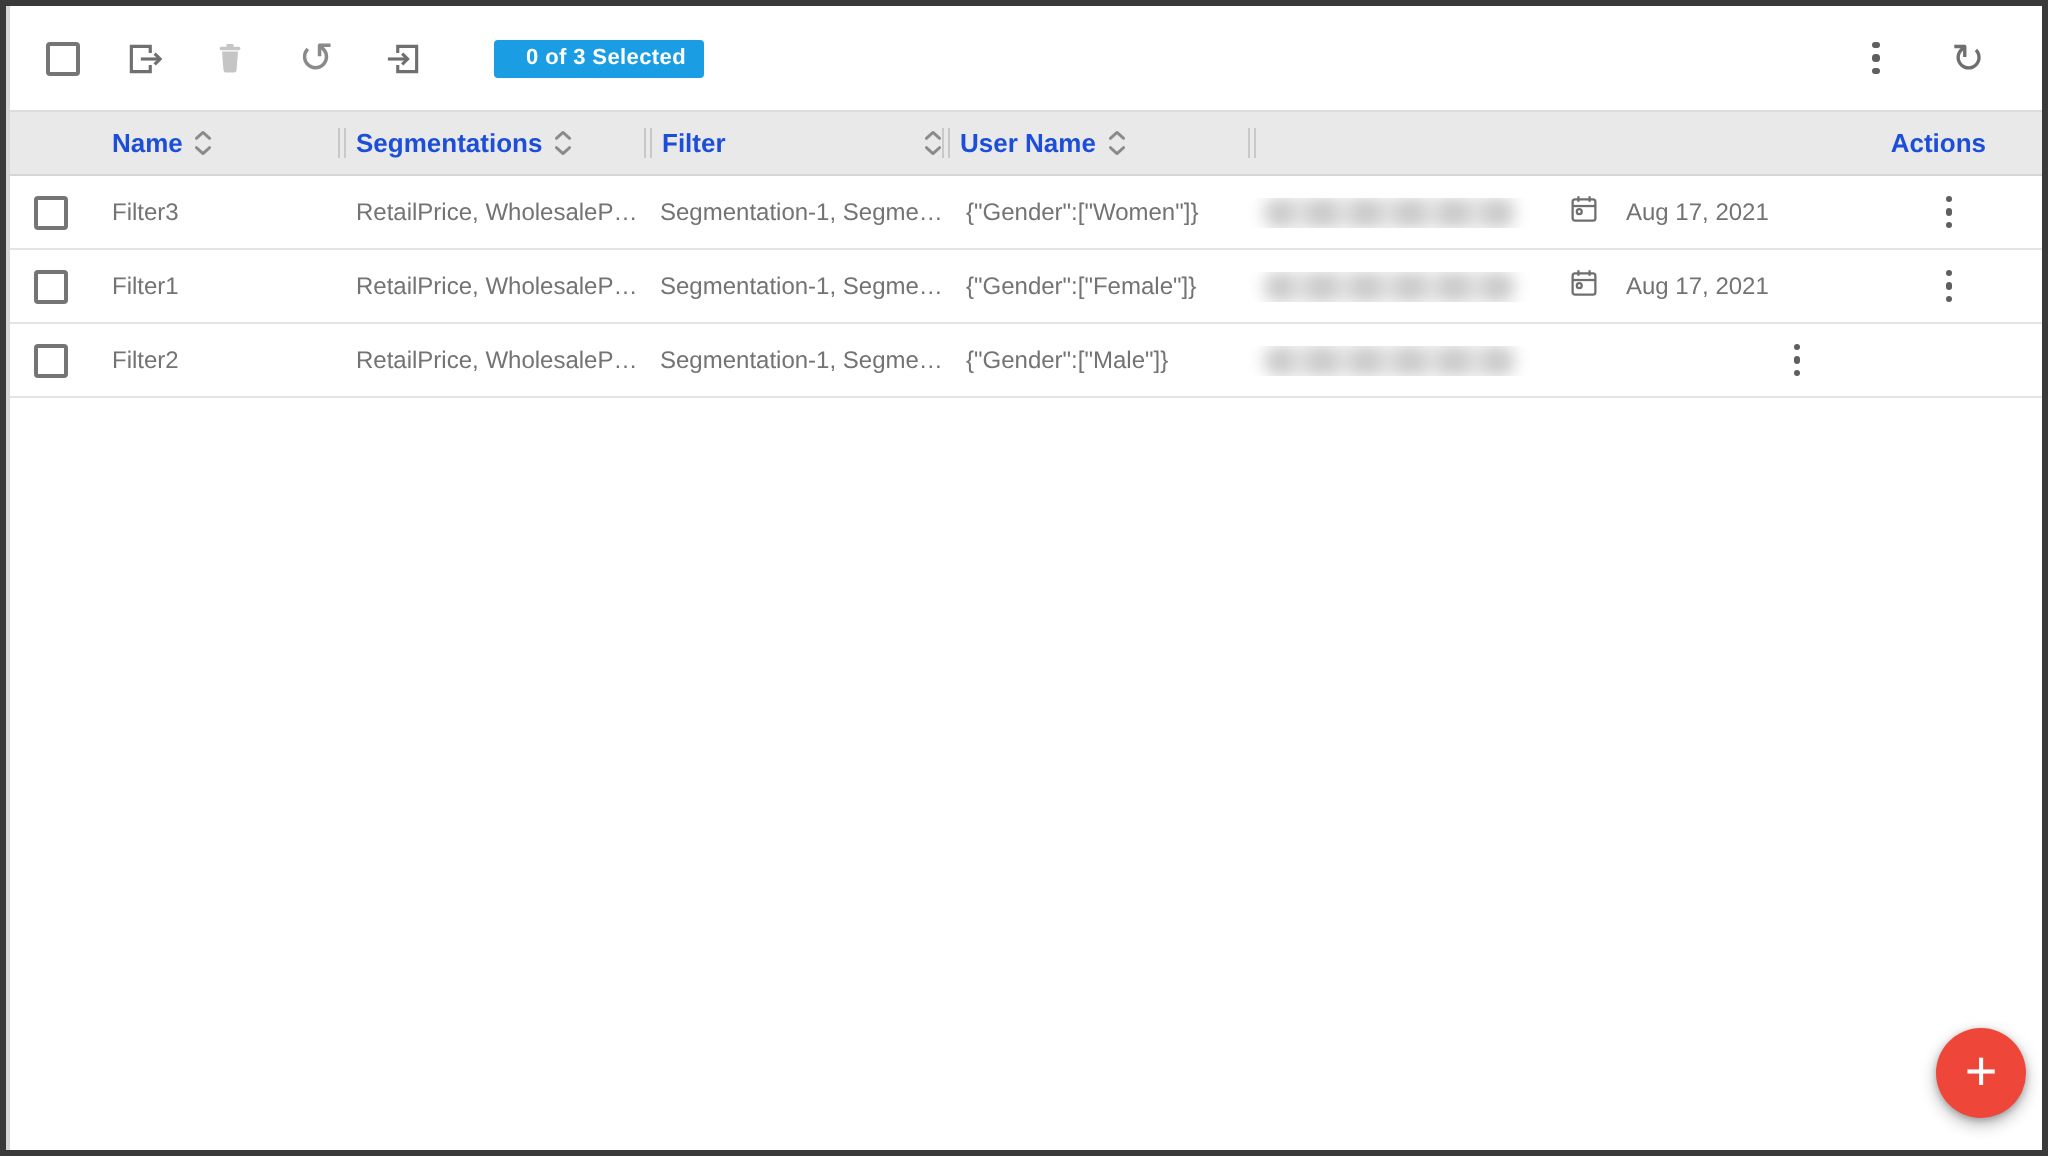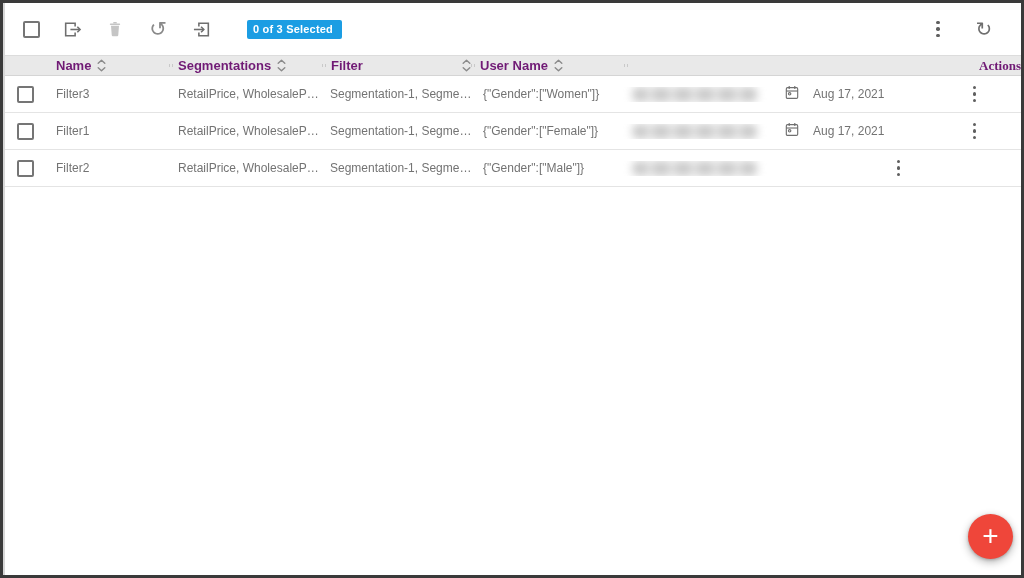--- a/index.html
+++ b/index.html
@@ -45,45 +45,45 @@
   .undo-glyph, .refresh-glyph {
     font-family: "DejaVu Sans", sans-serif;
     font-size: 21px; line-height: 1; color: #8a8a8a;
   }
   .refresh-glyph { color: #6f6f6f; font-size: 20px; }
 
   .badge {
     margin-left: 14px;
     background: #1b9de3; color: #fff;
     font-size: 11px; font-weight: bold;
-    padding: 3px 9px 4px 6px; border-radius: 2px;
+    padding: 3px 9px 4px 16px; border-radius: 2px;
     letter-spacing: .2px;
     white-space: nowrap;
   }
 
   .kebab { display: inline-flex; flex-direction: column; gap: 3px; align-items: center;
            width: 18px; cursor: pointer; }
   .kebab i { width: 3.5px; height: 3.5px; border-radius: 50%; background: #5f5f5f; display: block; }
 
   
   .grid { width: 100%; }
   .grid-header {
     display: flex; align-items: center;
-    height: 21px;
+    height: 33px;
     background: #e9e9e9;
     border-top: 1px solid #dcdcdc;
     border-bottom: 1px solid #d5d5d5;
-    color: #701a75; font-size: 13px; font-weight: bold;
+    color: #1d4ed8; font-size: 13px; font-weight: bold;
   }
   .hcell { display: flex; align-items: center; gap: 6px; padding-left: 9px; position: relative; height: 100%; }
   .hcell .divider {
     position: absolute; left: 0; top: 8px; bottom: 8px; width: 4px;
     border-left: 1px solid #c9c9c9; border-right: 1px solid #c9c9c9;
   }
-  .hcell.actions { justify-content: flex-end; padding-right: 0; font-family: Liberation Serif, serif; }
+  .hcell.actions { justify-content: flex-end; padding-right: 28px; }
 
   .sort-icon svg { display: block; }
 
   .col-check   { width: 44px;  flex: none; display: flex; justify-content: center; }
   .col-name    { width: 122px; flex: none; }
   .col-price   { width: 152px; flex: none; }
   .col-segm    { width: 153px; flex: none; }
   .col-filter  { width: 149px; flex: none; justify-content: space-between; }
   .col-user    { width: 153px; flex: none; }
   .col-date    { width: 152px; flex: none; }

